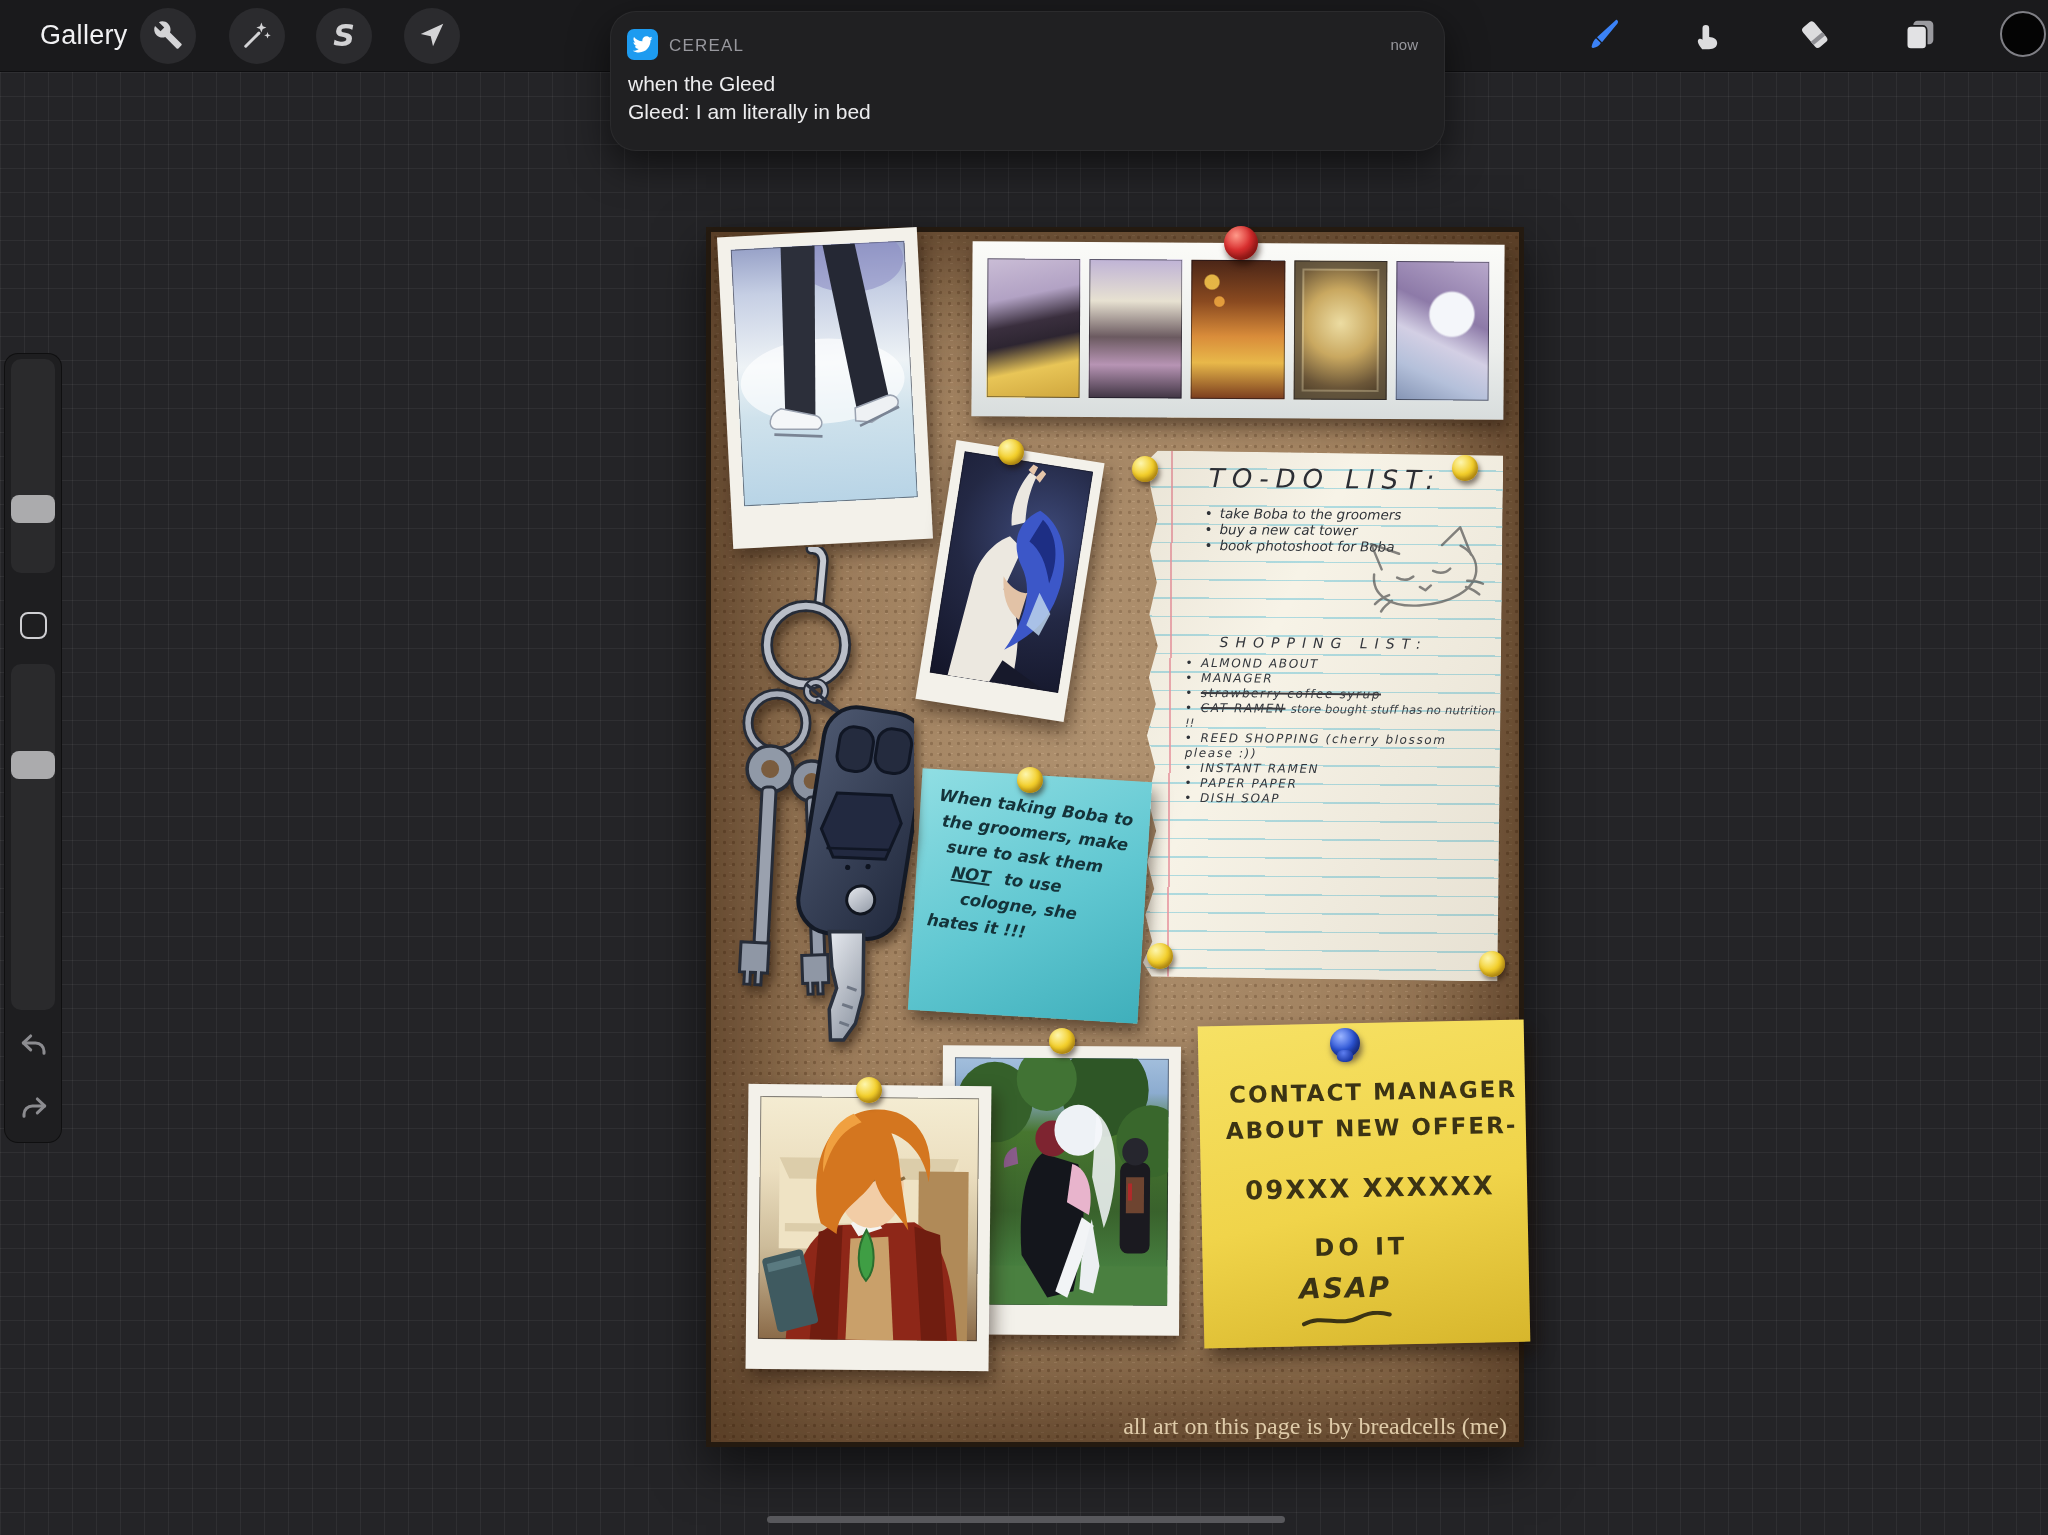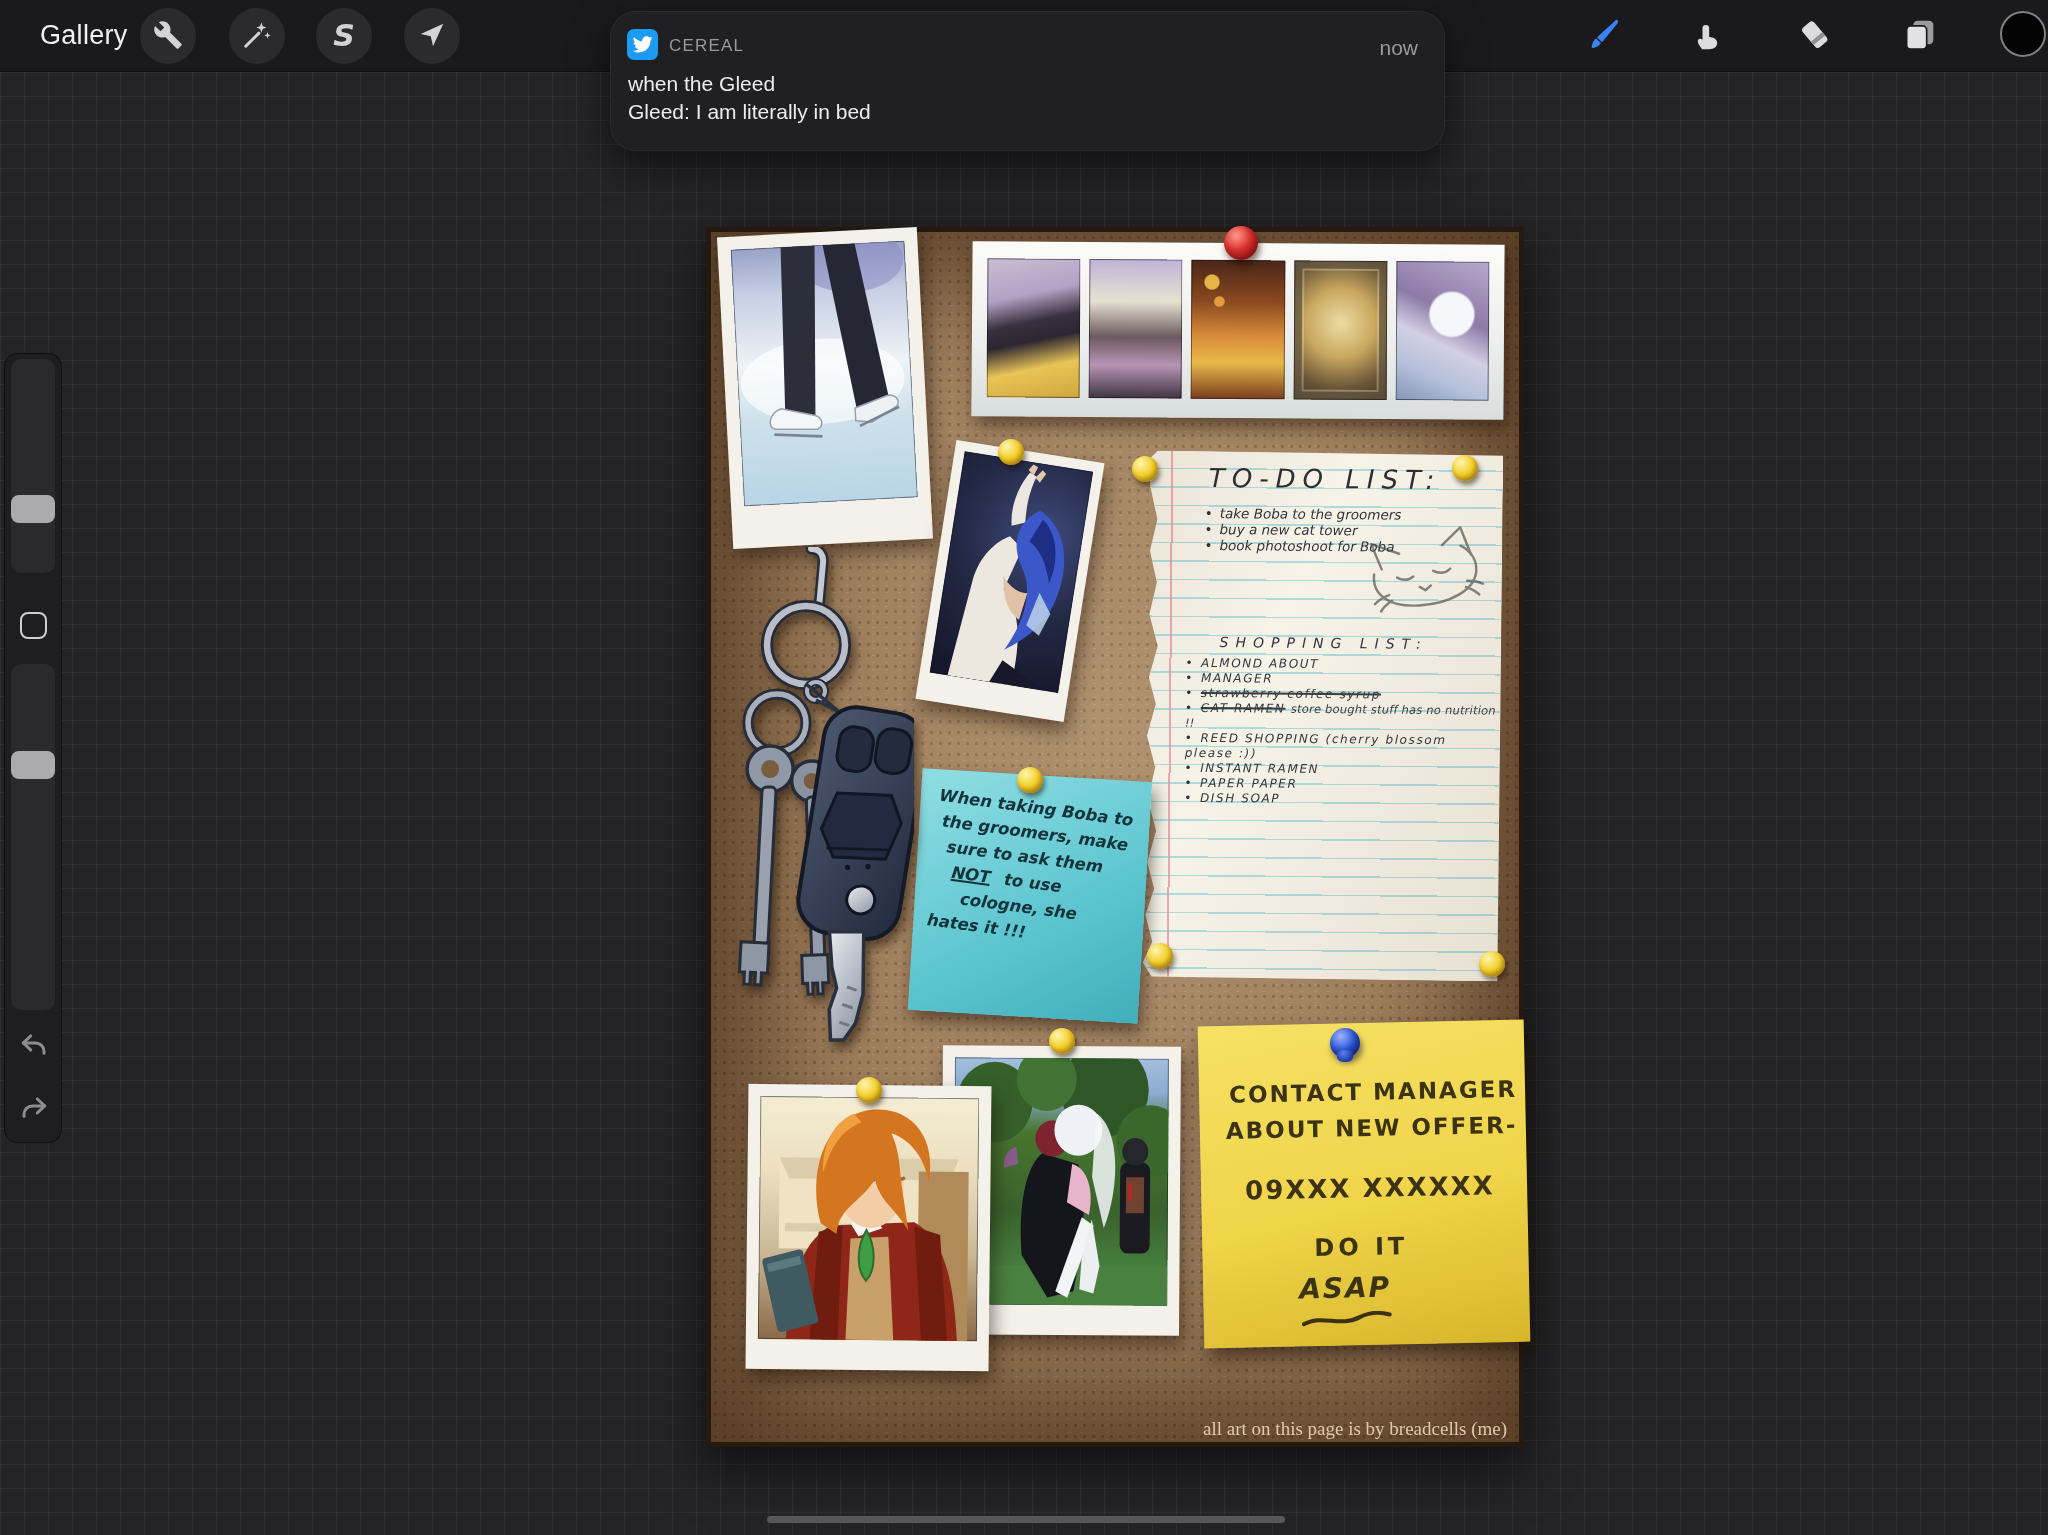--- a/index.html
+++ b/index.html
@@ -27,21 +27,21 @@
     background:#040404; border:2.5px solid #7f7f85; cursor:pointer; }
 
   
   .notif { position:absolute; left:610px; top:11px; width:835px; height:140px; z-index:30;
     background:#202022; border-radius:26px; box-shadow:0 14px 38px rgba(0,0,0,.55);
     border:1px solid rgba(255,255,255,.05); }
   .notif-icon { position:absolute; left:16px; top:17px; width:31px; height:31px; border-radius:7px;
     background:#1d9bf0; display:flex; align-items:center; justify-content:center; }
   .notif-icon svg { width:21px; height:21px; }
   .notif-app { position:absolute; left:58px; top:24px; font-size:17px; color:#98989e; letter-spacing:1.2px; }
-  .notif-time { position:absolute; right:26px; top:24px; font-size:21px; color:#98989e; }
+  .notif-time { position:absolute; right:26px; top:24px; font-size:15px; color:#98989e; }
   .notif-line1 { position:absolute; left:17px; top:60px; font-size:21px; color:#ececee; }
   .notif-line2 { position:absolute; left:17px; top:88px; font-size:21px; color:#ececee; }
 
   
   .sidebar { position:absolute; left:4px; top:353px; width:58px; height:790px;
     background:#1e1e20; border:1px solid rgba(0,0,0,.5); border-radius:14px; z-index:10; }
   .track { position:absolute; left:6px; width:44px; background:#2a2a2c; border-radius:10px; cursor:pointer; }
   .track-size { top:5px; height:214px; }
   .track-opacity { top:310px; height:346px; }
   .thandle { position:absolute; left:0; width:44px; height:28px; background:#ababad; border-radius:8px; cursor:grab; }
@@ -157,21 +157,21 @@
     background:linear-gradient(180deg,#f4ecd2 0%,#ecdfc0 30%,#cdbc9a 62%,#8a6a48 100%); }
   .p-wedding { left:231px; top:814px; width:238px; height:289px; padding:12px 12px 30px; transform:rotate(.4deg); z-index:4; }
   .p-wedding .photo { inset:12px 12px 30px;
     background:linear-gradient(180deg,#a2bedc 0%,#8cacd0 14%,#47762f 30%,#39622c 62%,#478040 86%,#3a7034 100%); }
   .photo svg { position:absolute; inset:0; width:100%; height:100%; }
 
   .keys { position:absolute; left:8px; top:315px; width:195px; height:512px; z-index:5;
     filter:drop-shadow(4px 7px 5px rgba(28,13,3,.5)); }
 
   .caption { position:absolute; right:12px; bottom:2px; z-index:7;
-    font-family:"Liberation Serif", serif; font-size:19px; color:#ecd9b6; opacity:.9; }
+    font-family:"Liberation Serif", serif; font-size:24px; color:#ecd9b6; opacity:.9; }
 
   
   .home-indicator { position:absolute; left:767px; top:1516px; width:518px; height:7px;
     border-radius:4px; background:#58585c; z-index:40; cursor:grab; }
 </style>
 </head>
 <body>
 
 <div id="screen">
 

